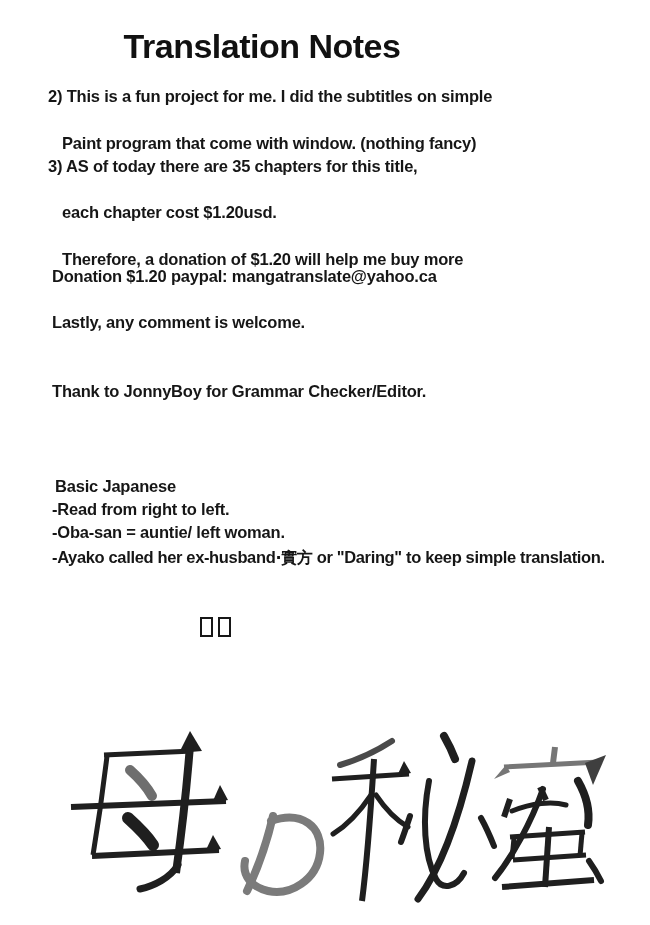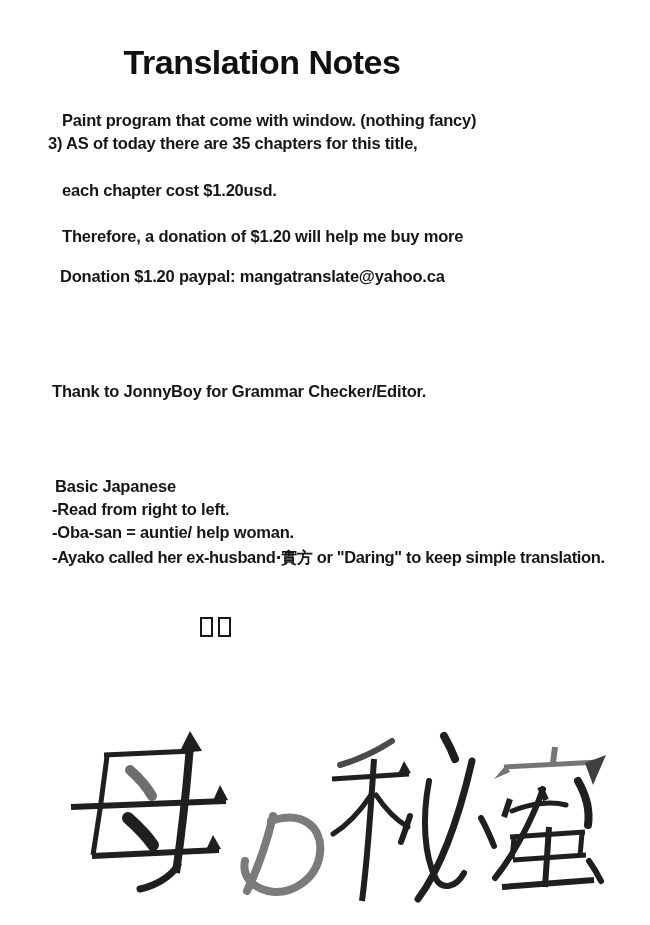--- a/index.html
+++ b/index.html
@@ -3,30 +3,30 @@
 <meta charset="utf-8">
 <style>
   html,body{margin:0;padding:0;}
   body{
     width:650px;height:925px;background:#ffffff;position:relative;overflow:hidden;
     font-family:"Liberation Sans","DejaVu Sans",sans-serif;color:#141414;
     -webkit-font-smoothing:antialiased;
   }
   .abs{position:absolute;}
   .page-title{
-    left:0;top:43px;width:524px;text-align:center;
+    left:0;top:27px;width:524px;text-align:center;
     font-size:34px;font-weight:700;letter-spacing:-0.5px;color:#111;
   }
   .body-line{
     font-size:16.5px;font-weight:700;line-height:22.8px;letter-spacing:-0.2px;
     white-space:pre;color:#161616;
   }
   .notes-block{left:48px;top:85px;}
   .notes-block .ind{padding-left:14px;margin-top:24px;}
-  .donation-block{left:60px;top:265px;}
+  .donation-block{left:52px;top:265px;}
   .closing-block{left:52px;top:311px;}
   .thanks-block{left:52px;top:380px;}
   .jp-block{left:46px;top:475px;margin-left:6px;}
   .jp-block .heading{padding-left:3px;}
   .ayako-line{margin-top:3px;letter-spacing:-0.35px;}
   .kanji-inline{
     font-weight:700;font-size:16px;
     font-family:"DejaVu Sans",sans-serif;
   }
   .tofu-row{left:200px;top:617px;height:24px;}
@@ -45,41 +45,43 @@
   svg .rf{stroke:#767676;fill:none;}
 </style>
 </head>
 <body>
 
 <div>
 
   <div class="abs page-title">Translation Notes</div>
 
   <div class="abs notes-block">
+    <div class="body-line">2) This is a fun project for me. I did the subtitles on simple</div>
     <div class="body-line ind">Paint program that come with window. (nothing fancy)</div>
     <div class="body-line">3) AS of today there are 35 chapters for this title,</div>
     <div class="body-line ind">each chapter cost $1.20usd.</div>
     <div class="body-line ind">Therefore, a donation of $1.20 will help me buy more</div>
   </div>
 
   <div class="abs donation-block">
     <div class="body-line">Donation $1.20 paypal: mangatranslate@yahoo.ca</div>
   </div>
 
   <div class="abs closing-block">
+    <div class="body-line">Lastly, any comment is welcome.</div>
   </div>
 
   <div class="abs thanks-block">
     <div class="body-line">Thank to JonnyBoy for Grammar Checker/Editor.</div>
   </div>
 
   <div class="abs jp-block">
     <div class="body-line heading">Basic Japanese</div>
     <div class="body-line">-Read from right to left.</div>
-    <div class="body-line">-Oba-san = auntie/ help woman.</div>
+    <div class="body-line">-Oba-san = auntie/ left woman.</div>
     <div class="body-line ayako-line"><span>-Ayako called her ex-husband</span><span class="kanji-inline">·實方</span><span> or "Daring" to keep simple translation.</span></div>
   </div>
 
   <div class="abs tofu-row" aria-label="□□">
     <span class="tofu"></span><span class="tofu"></span>
   </div>
 
   <div class="abs logo-wrap">
     <span class="sr-only">母の秘蜜</span>
     <svg width="610" height="200" viewBox="0 0 610 200" aria-label="母の秘蜜">

